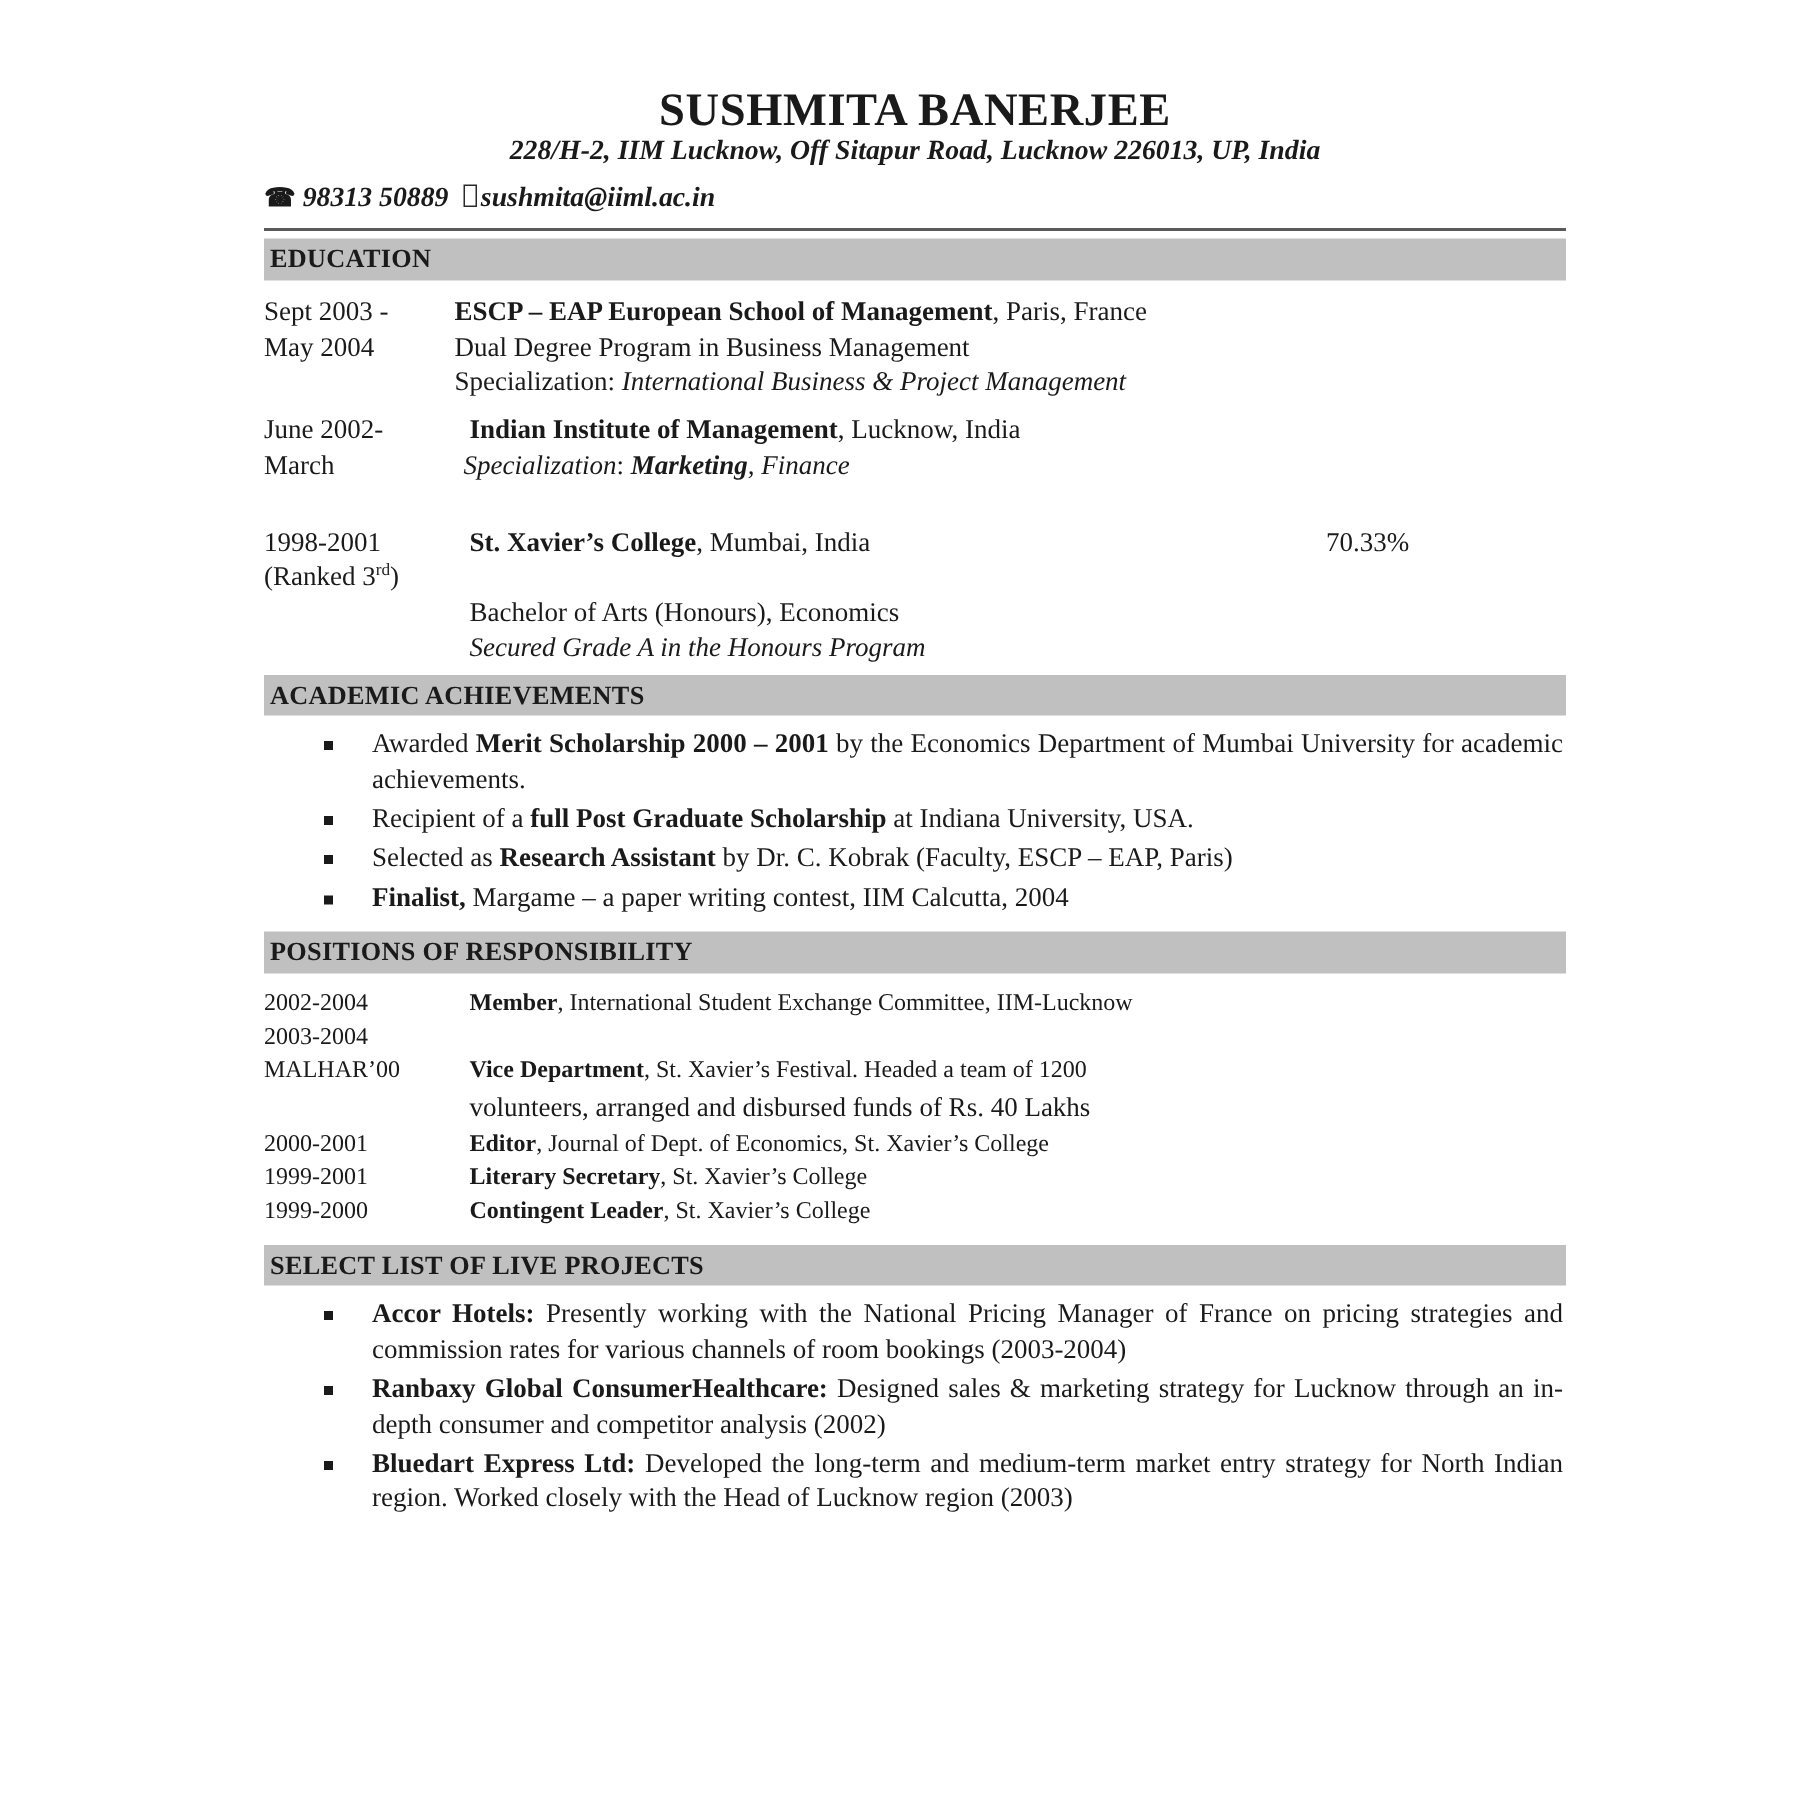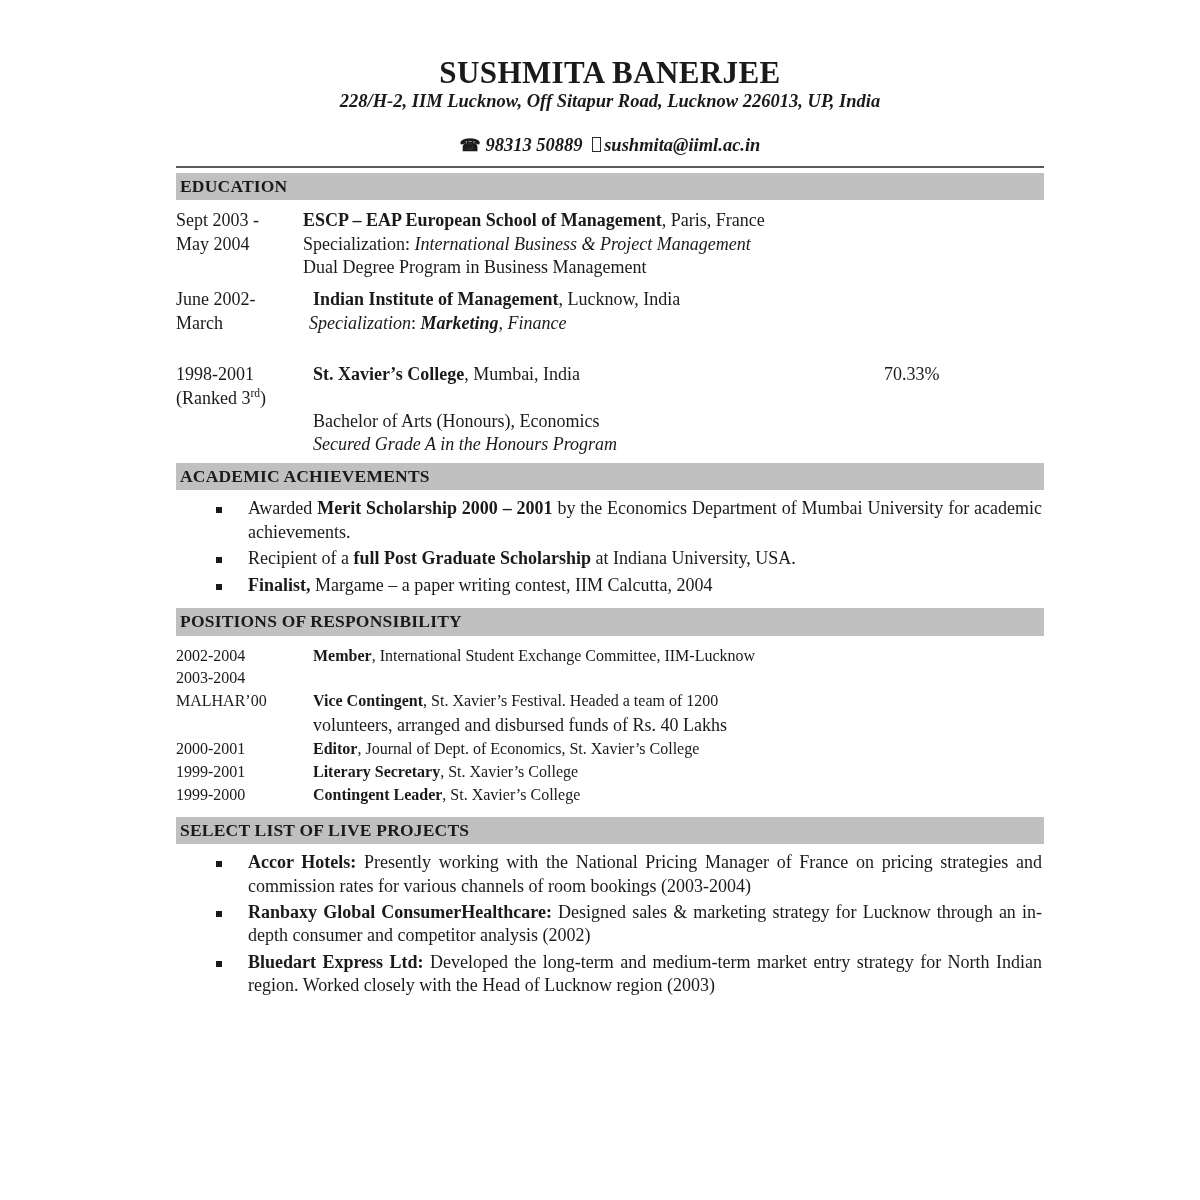--- a/index.html
+++ b/index.html
@@ -41,25 +41,25 @@
   }
   .address {
     text-align: center;
     font-size: 18.5px;
     font-style: italic;
     font-weight: bold;
     margin-top: 0;
     line-height: 1.2;
   }
   .contact {
-    text-align: center;
+    text-align: left;
     font-size: 18.5px;
     font-style: italic;
     font-weight: bold;
-    margin-top: 22px;
+    margin-top: 9px;
     line-height: 1.2;
   }
   .contact .phone-glyph {
     font-style: normal;
     font-size: 17px;
     letter-spacing: 0px;
   }
   .contact .mail-glyph {
     font-style: normal;
     display: inline-block;
@@ -193,22 +193,22 @@
     <div class="band">EDUCATION</div>
 
     <div class="edu-block">
       <div class="edu-row">
         <div class="edu-date">
           <div>Sept 2003 -</div>
           <div>May 2004</div>
         </div>
         <div class="edu-body">
           <div class="edu-line ind-1"><b>ESCP – EAP European School of Management</b><span>, Paris, France</span></div>
+          <div class="edu-line ind-1">Dual Degree Program in Business Management</div>
           <div class="edu-line ind-1"><span>Specialization: </span><span class="i">International Business &amp; Project Management</span></div>
-          <div class="edu-line ind-1">Dual Degree Program in Business Management</div>
         </div>
       </div>
     </div>
 
     <div class="edu-block">
       <div class="edu-row">
         <div class="edu-date">
           <div>June 2002-</div>
           <div>March</div>
         </div>
@@ -229,35 +229,36 @@
       </div>
       <div class="ranked"><span>(Ranked 3</span><sup>rd</sup><span>)</span></div>
       <div class="xavier-sub">Bachelor of Arts (Honours), Economics</div>
       <div class="xavier-sub i">Secured Grade A in the Honours Program</div>
     </div>
 
     <div class="band tight">ACADEMIC ACHIEVEMENTS</div>
     <ul class="blist">
       <li><span class="sq"></span><span>Awarded </span><b>Merit Scholarship 2000 – 2001</b><span> by the Economics Department of Mumbai University for academic achievements.</span></li>
       <li><span class="sq"></span><span>Recipient of a </span><b>full Post Graduate Scholarship</b><span> at Indiana University, USA.</span></li>
+      <li><span class="sq"></span><span>Selected as </span><b>Research Assistant</b><span> by Dr. C. Kobrak (Faculty, ESCP – EAP, Paris)</span></li>
       <li><span class="sq"></span><span></span><b>Finalist,</b><span> Margame – a paper writing contest, IIM Calcutta, 2004</span></li>
     </ul>
 
     <div class="band tight" style="margin-top:11px;">POSITIONS OF RESPONSIBILITY</div>
     <div class="pos-list">
       <div class="pos-row">
         <div class="pos-date">2002-2004</div>
         <div class="pos-body"><b>Member</b><span>, International Student Exchange Committee, IIM-Lucknow</span></div>
       </div>
       <div class="pos-row">
         <div class="pos-date">2003-2004</div>
       </div>
       <div class="pos-row">
         <div class="pos-date">MALHAR’00</div>
-        <div class="pos-body"><b>Vice Contingent</b><span>, St. Xavier’s Festival. Headed a team of 1200</span></div>
+        <div class="pos-body"><b>Vice Department</b><span>, St. Xavier’s Festival. Headed a team of 1200</span></div>
       </div>
       <div class="pos-cont">volunteers, arranged and disbursed funds of Rs. 40 Lakhs</div>
       <div class="pos-row">
         <div class="pos-date">2000-2001</div>
         <div class="pos-body"><b>Editor</b><span>, Journal of Dept. of Economics, St. Xavier’s College</span></div>
       </div>
       <div class="pos-row">
         <div class="pos-date">1999-2001</div>
         <div class="pos-body"><b>Literary Secretary</b><span>, St. Xavier’s College</span></div>
       </div>

